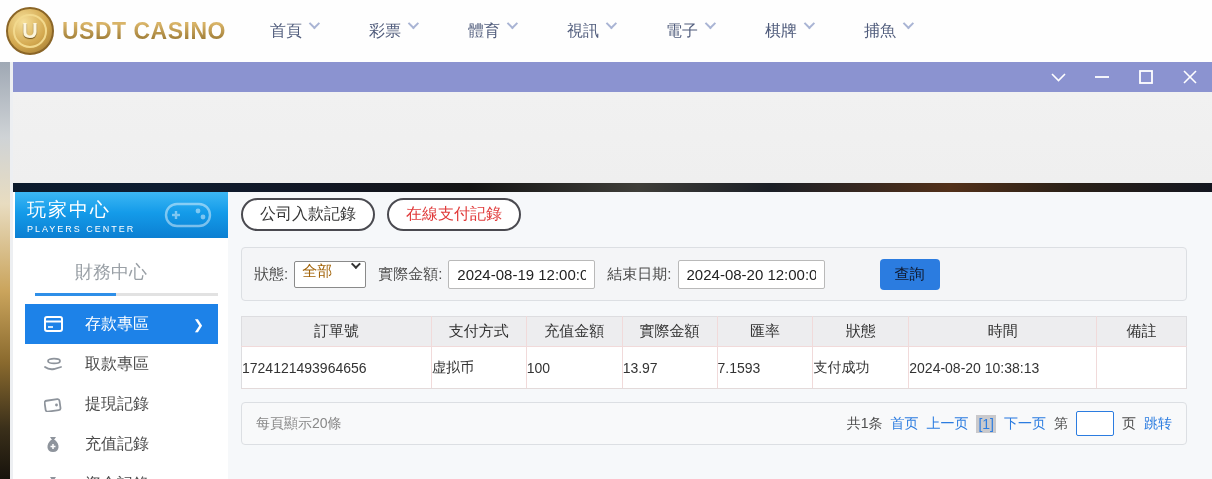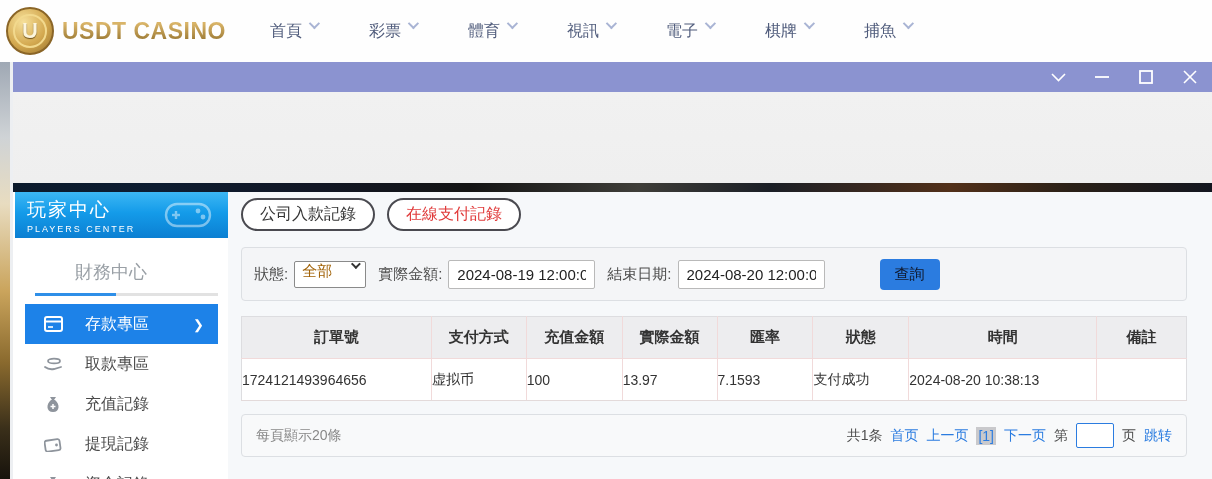--- a/index.html
+++ b/index.html
@@ -69,21 +69,21 @@
   .fake-select { width:72px; height:27px; border:1px solid #8a8a8a; background:#fff; border-radius:2px;
       display:flex; align-items:flex-start; padding:0 7px; margin-right:12px; cursor:pointer; color:#a16207; }
   .fake-select .sel-chev { margin-left:auto; width:7px; height:7px; border-right:2px solid #333; border-bottom:2px solid #333; transform:rotate(45deg) translateY(-2px); }
   .filterbar input.dt { width:147px; height:29px; border:1px solid #b9b9b9; border-radius:2px; padding:0 8px;
       font-size:15px; color:#222; font-family:"Liberation Sans",sans-serif; margin-right:12px; background:#fff; }
   .btn-query { height:31px; padding:0 15px; background:#2b7ce0; color:#0f172a; border:none; border-radius:4px;
       font-size:15px; cursor:pointer; font-family:Liberation Serif, serif;margin-left:43px; }
 
   .tablebox { margin-top:15px; }
   table.rec { width:946px; border-collapse:collapse; background:#fff; font-size:15px; }
-  table.rec th { background:#ededef; color:#333; font-weight:bold; height:42px; border:1px solid #f1dada; border-top-color:#dddde0; }
+  table.rec th { background:#ededef; color:#333; font-weight:normal; height:30px; border:1px solid #f1dada; border-top-color:#dddde0; }
   table.rec td { height:42px; text-align:left; color:#333; font-size:14px; border:1px solid #f1dada; border-bottom-color:#e3dada; background:#fff; }
   table.rec th:first-child, table.rec td:first-child { border-left-color:#dddde0; }
   table.rec th:last-child, table.rec td:last-child { border-right-color:#dddde0; }
 
   .pagebar { margin-top:13px; height:43px; background:#f8f9fa; border:1px solid #dcdfe3; border-radius:4px;
       display:flex; align-items:center; padding:0 14px; font-size:14px; color:#888; }
   .pagebar .right { margin-left:auto; display:flex; align-items:center; gap:8px; color:#4d4d4d; }
   .pg-link { color:#2b7ce0; cursor:pointer; }
   .pg-current { color:#2b7ce0; background:#c9c9cc; padding:1px 2px; cursor:pointer; }
   .pg-input { width:38px; height:25px; border:1px solid #2b7ce0; border-radius:2px; background:#fff; font-size:14px; text-align:center; }
@@ -198,37 +198,37 @@
             <span class="ico">
               <svg width="20" height="15" viewBox="0 0 20 15">
                   <ellipse cx="11" cy="4" rx="6" ry="2.4" fill="none" stroke="currentColor" stroke-width="1.8"></ellipse>
                   <path d="M2 10 Q6 13 11 12 L18 10" fill="none" stroke="currentColor" stroke-width="1.8" stroke-linecap="round"></path>
                 </svg>
             </span>
             <span>取款專區</span>
           </div>
           <div class="sb-item">
             <span class="ico">
+              <svg width="18" height="15" viewBox="0 0 18 15">
+                  <rect x="1" y="3" width="15" height="11" rx="2" fill="none" stroke="currentColor" stroke-width="1.8" transform="rotate(-8 8 8)"></rect>
+                  <circle cx="12.5" cy="8" r="1.4" fill="currentColor"></circle>
+                </svg>
+            </span>
+            <span>提現記錄</span>
+          </div>
+          <div class="sb-item">
+            <span class="ico">
               <svg width="16" height="17" viewBox="0 0 16 17">
                   <path d="M5 1 h6 l-2 3 h-2 z" fill="currentColor"></path>
                   <path d="M6 4 C1 8 1 16 8 16 C15 16 15 8 10 4 Z" fill="currentColor"></path>
                   <line x1="8" y1="8" x2="8" y2="13" stroke="#fff" stroke-width="1.5"></line>
                   <line x1="5.5" y1="10.5" x2="10.5" y2="10.5" stroke="#fff" stroke-width="1.5"></line>
                 </svg>
             </span>
             <span>充值記錄</span>
-          </div>
-          <div class="sb-item">
-            <span class="ico">
-              <svg width="18" height="15" viewBox="0 0 18 15">
-                  <rect x="1" y="3" width="15" height="11" rx="2" fill="none" stroke="currentColor" stroke-width="1.8" transform="rotate(-8 8 8)"></rect>
-                  <circle cx="12.5" cy="8" r="1.4" fill="currentColor"></circle>
-                </svg>
-            </span>
-            <span>提現記錄</span>
           </div>
           <div class="sb-item">
             <span class="ico">
               <svg width="16" height="17" viewBox="0 0 16 17">
                   <path d="M5 1 h6 l-2 3 h-2 z" fill="currentColor"></path>
                   <path d="M6 4 C1 8 1 16 8 16 C15 16 15 8 10 4 Z" fill="currentColor"></path>
                   <circle cx="8" cy="10.5" r="2.6" fill="none" stroke="#fff" stroke-width="1.4"></circle>
                 </svg>
             </span>
             <span>資金記錄</span>

